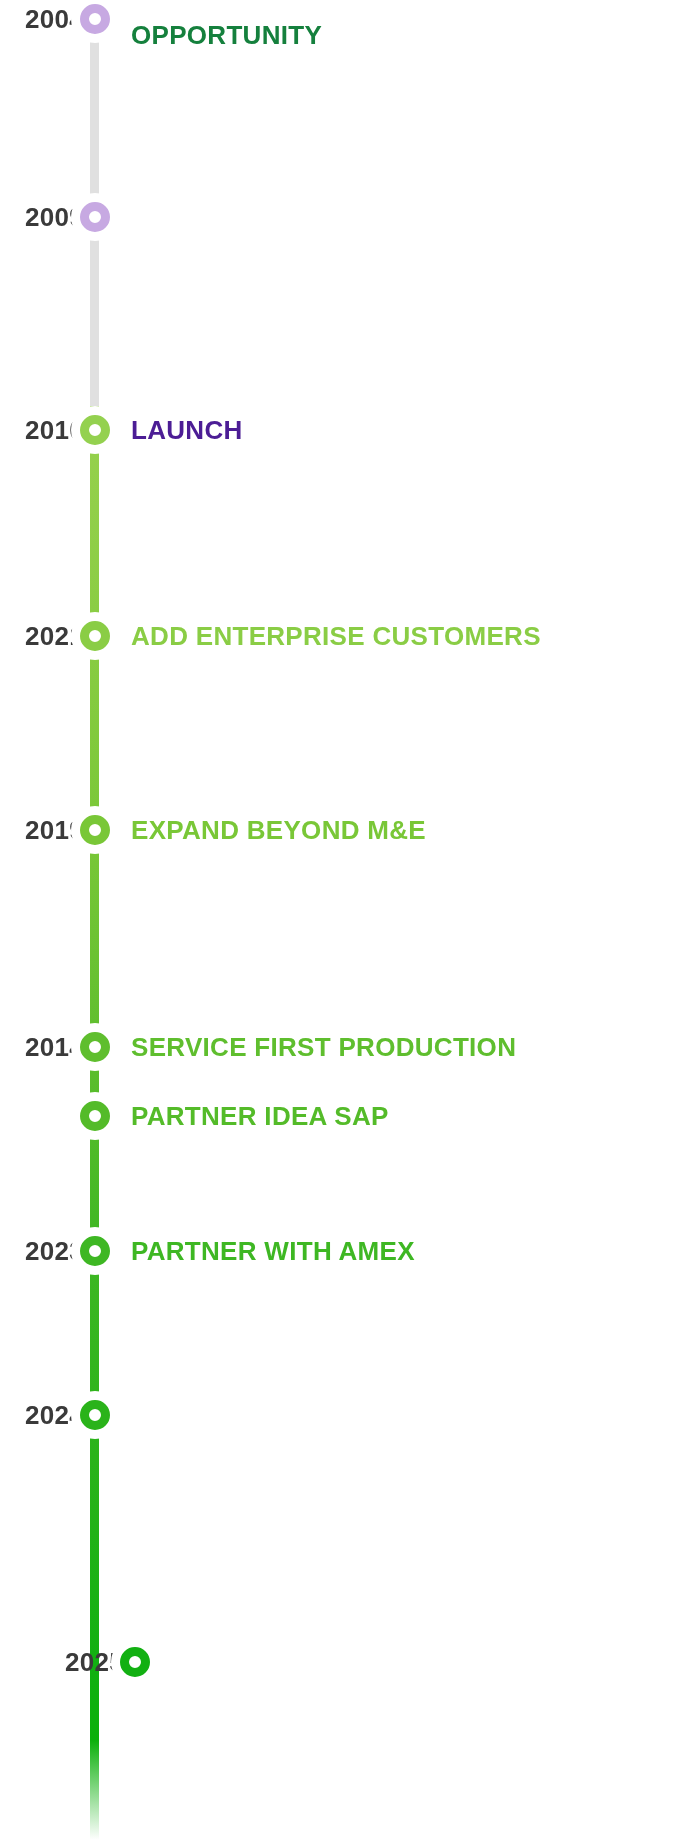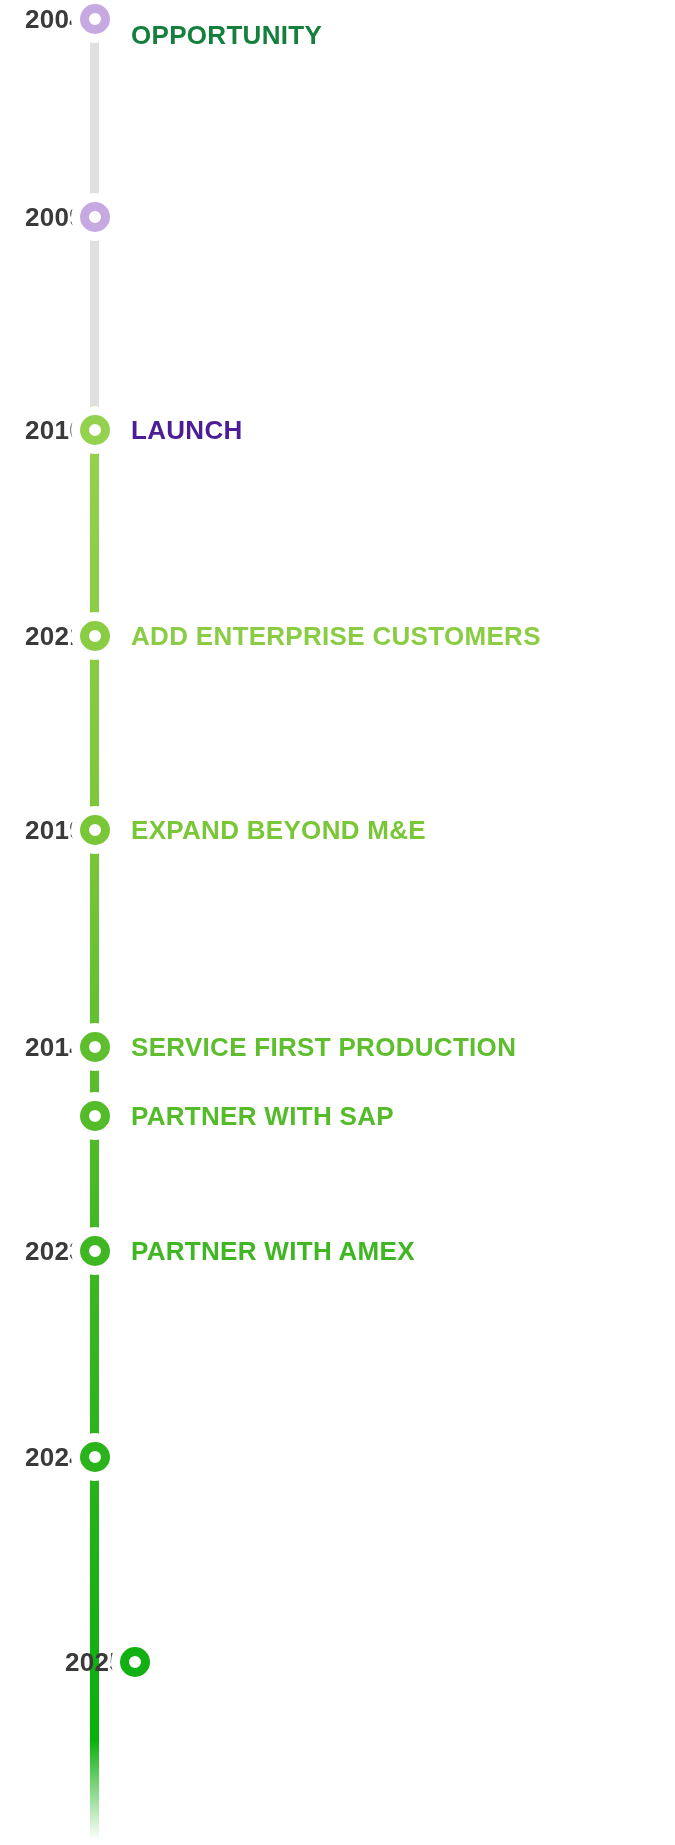--- a/index.html
+++ b/index.html
@@ -117,28 +117,28 @@
     <span class="label" style="color: rgb(121, 199, 55);"><span class="label-main">EXPAND BEYOND M&amp;E</span><span class="label-italic"></span></span>
   </div>
       <div class="milestone" style="top: 1028px;">
     <span class="year" style="color: rgb(58, 58, 58);">2014</span>
     <span class="node" style="border-color: rgb(95, 190, 46);"></span>
     <span class="label" style="color: rgb(95, 190, 46);"><span class="label-main">SERVICE FIRST PRODUCTION</span><span class="label-italic"></span></span>
   </div>
       <div class="milestone" style="top: 1097px;">
     <span class="year" style="color: rgb(58, 58, 58);"></span>
     <span class="node" style="border-color: rgb(84, 187, 41);"></span>
-    <span class="label" style="color: rgb(84, 187, 41);"><span class="label-main">PARTNER WITH SAP</span><span class="label-italic"></span></span>
+    <span class="label" style="color: rgb(84, 187, 41);"><span class="label-main">PARTNER IDEA SAP</span><span class="label-italic"></span></span>
   </div>
       <div class="milestone" style="top: 1232px;">
     <span class="year" style="color: rgb(58, 58, 58);">2023</span>
     <span class="node" style="border-color: rgb(62, 183, 35);"></span>
     <span class="label" style="color: rgb(62, 183, 35);"><span class="label-main">PARTNER WITH AMEX</span><span class="label-italic"></span></span>
   </div>
-      <div class="milestone" style="top: 1438px;">
+      <div class="milestone" style="top: 1396px;">
     <span class="year" style="color: rgb(58, 58, 58);">2024</span>
     <span class="node" style="border-color: rgb(42, 179, 26);"></span>
   </div>
       <div class="milestone" style="top: 1643px; margin-left: 40px;">
     <span class="year" style="color: rgb(58, 58, 58);">2025</span>
     <span class="node" style="border-color: rgb(18, 176, 18);"></span>
   </div>
     </div>
 </div>
 

